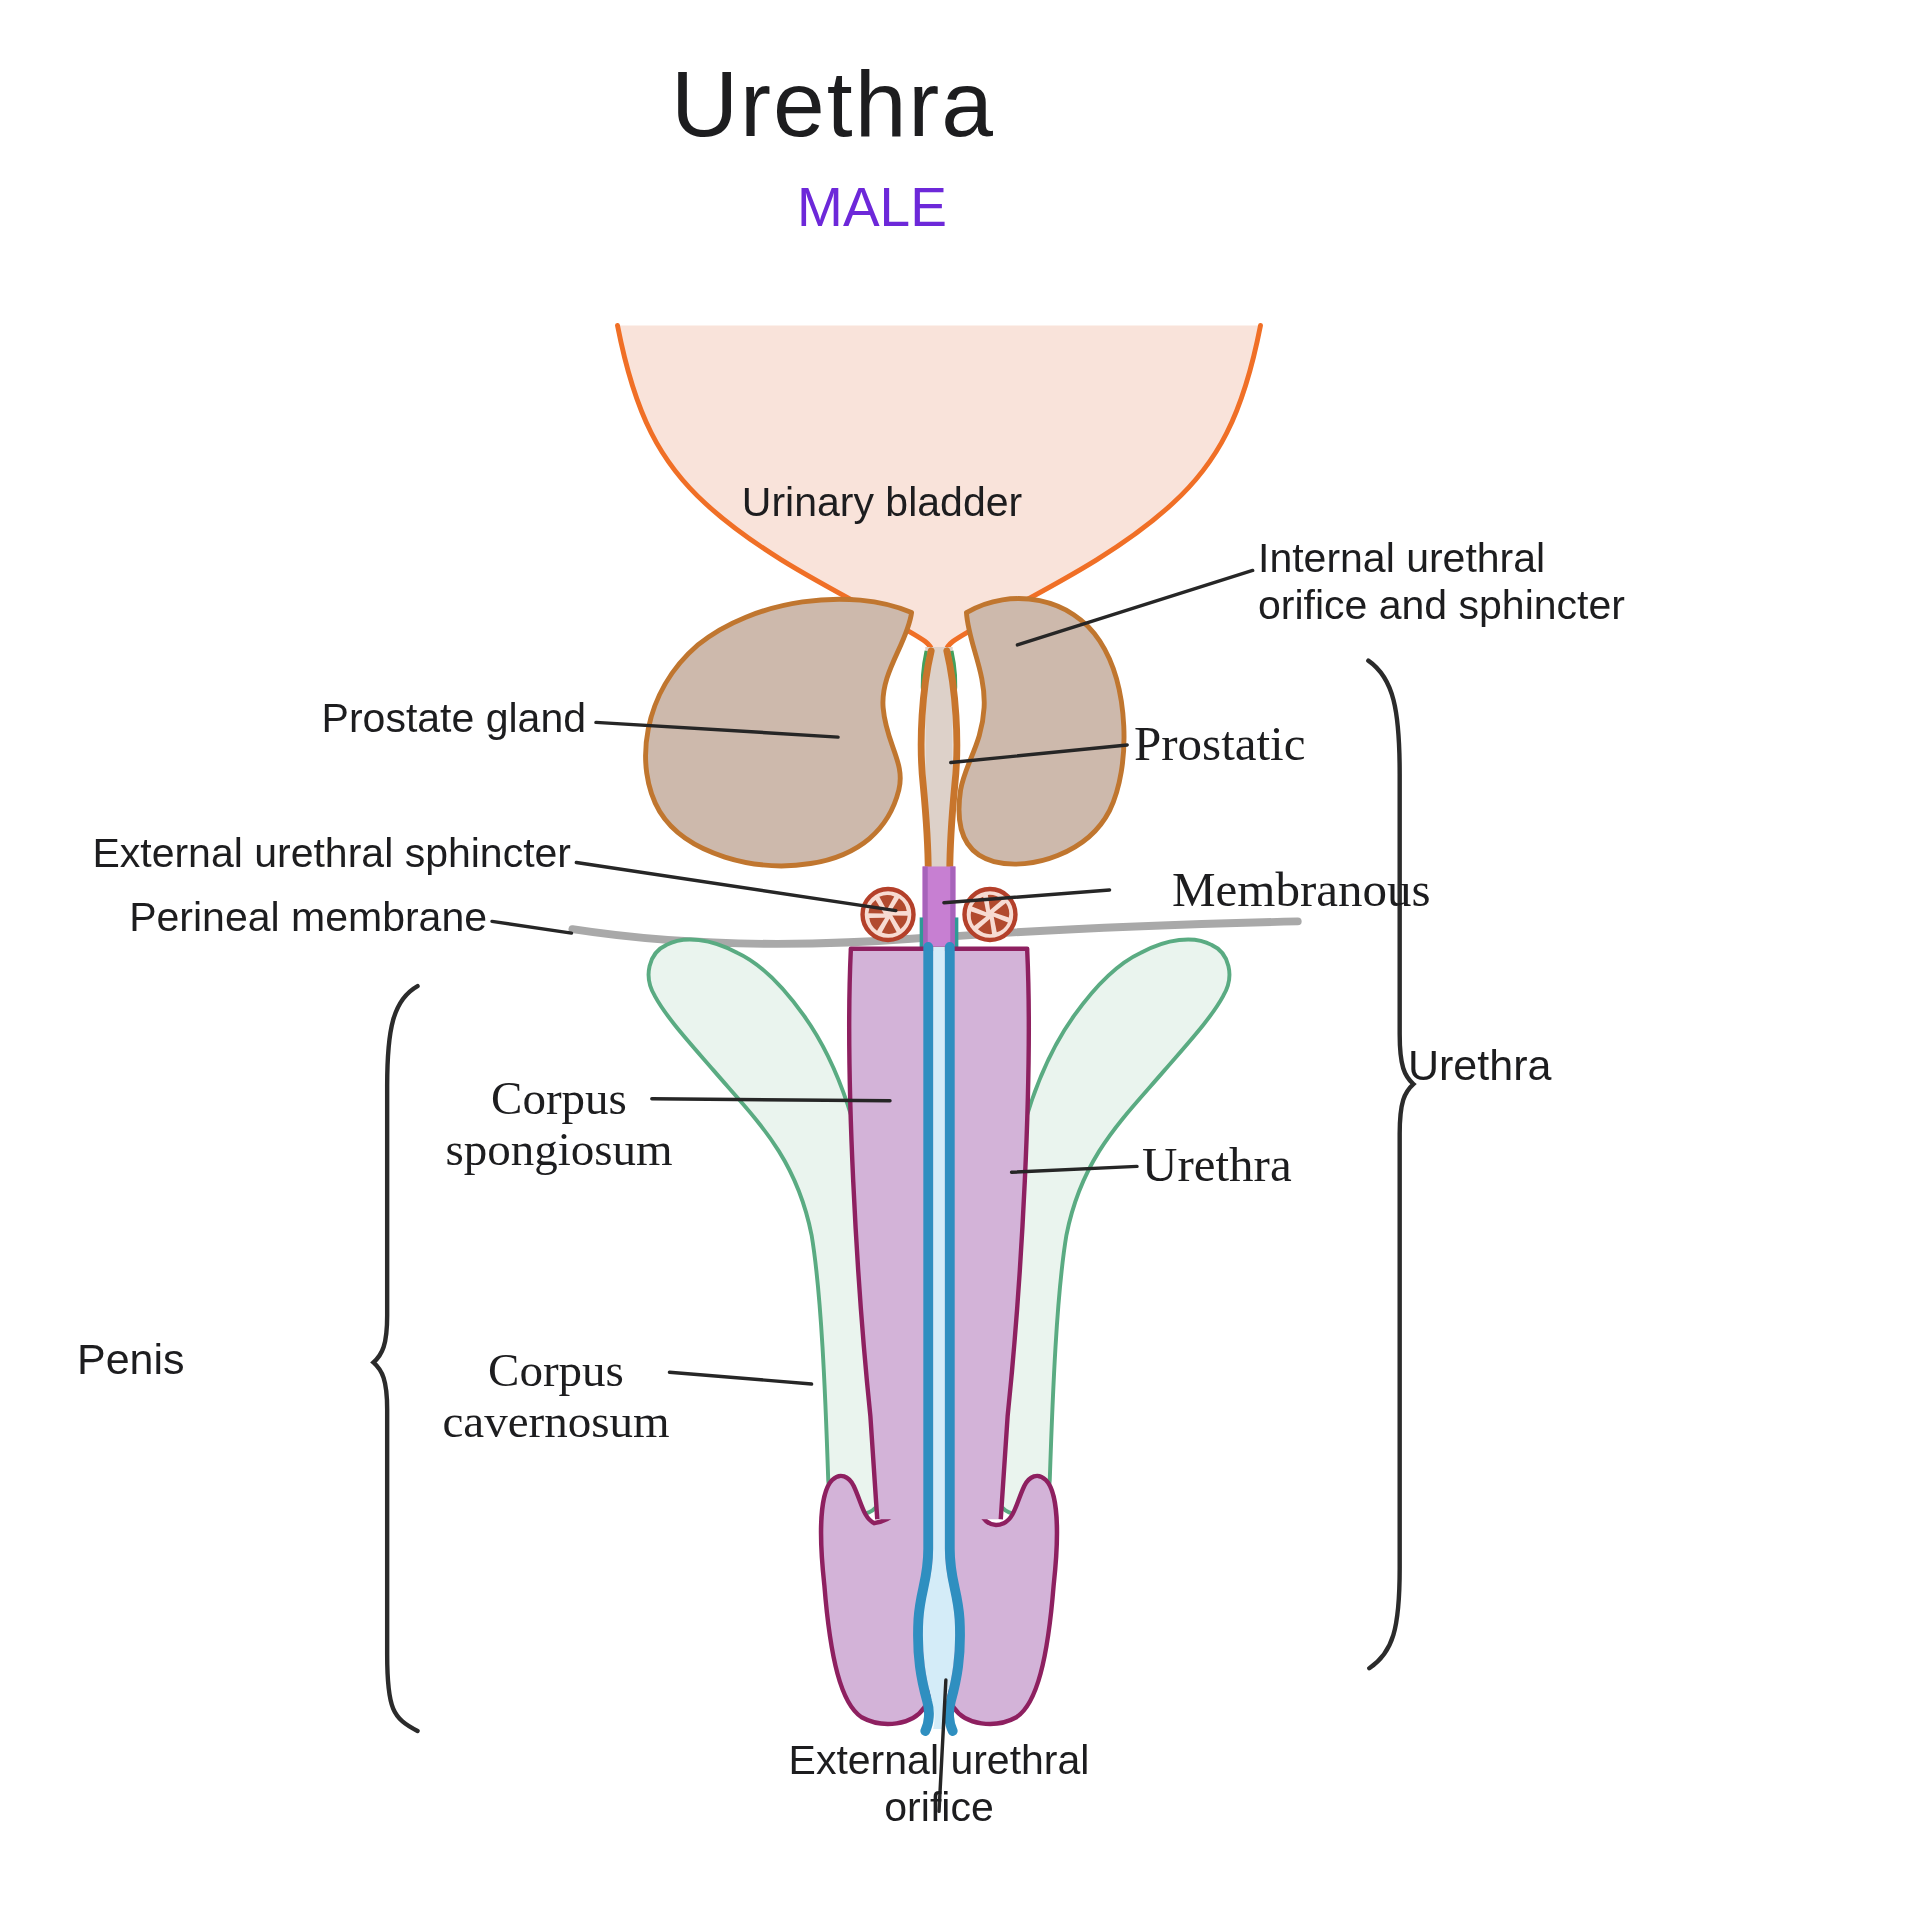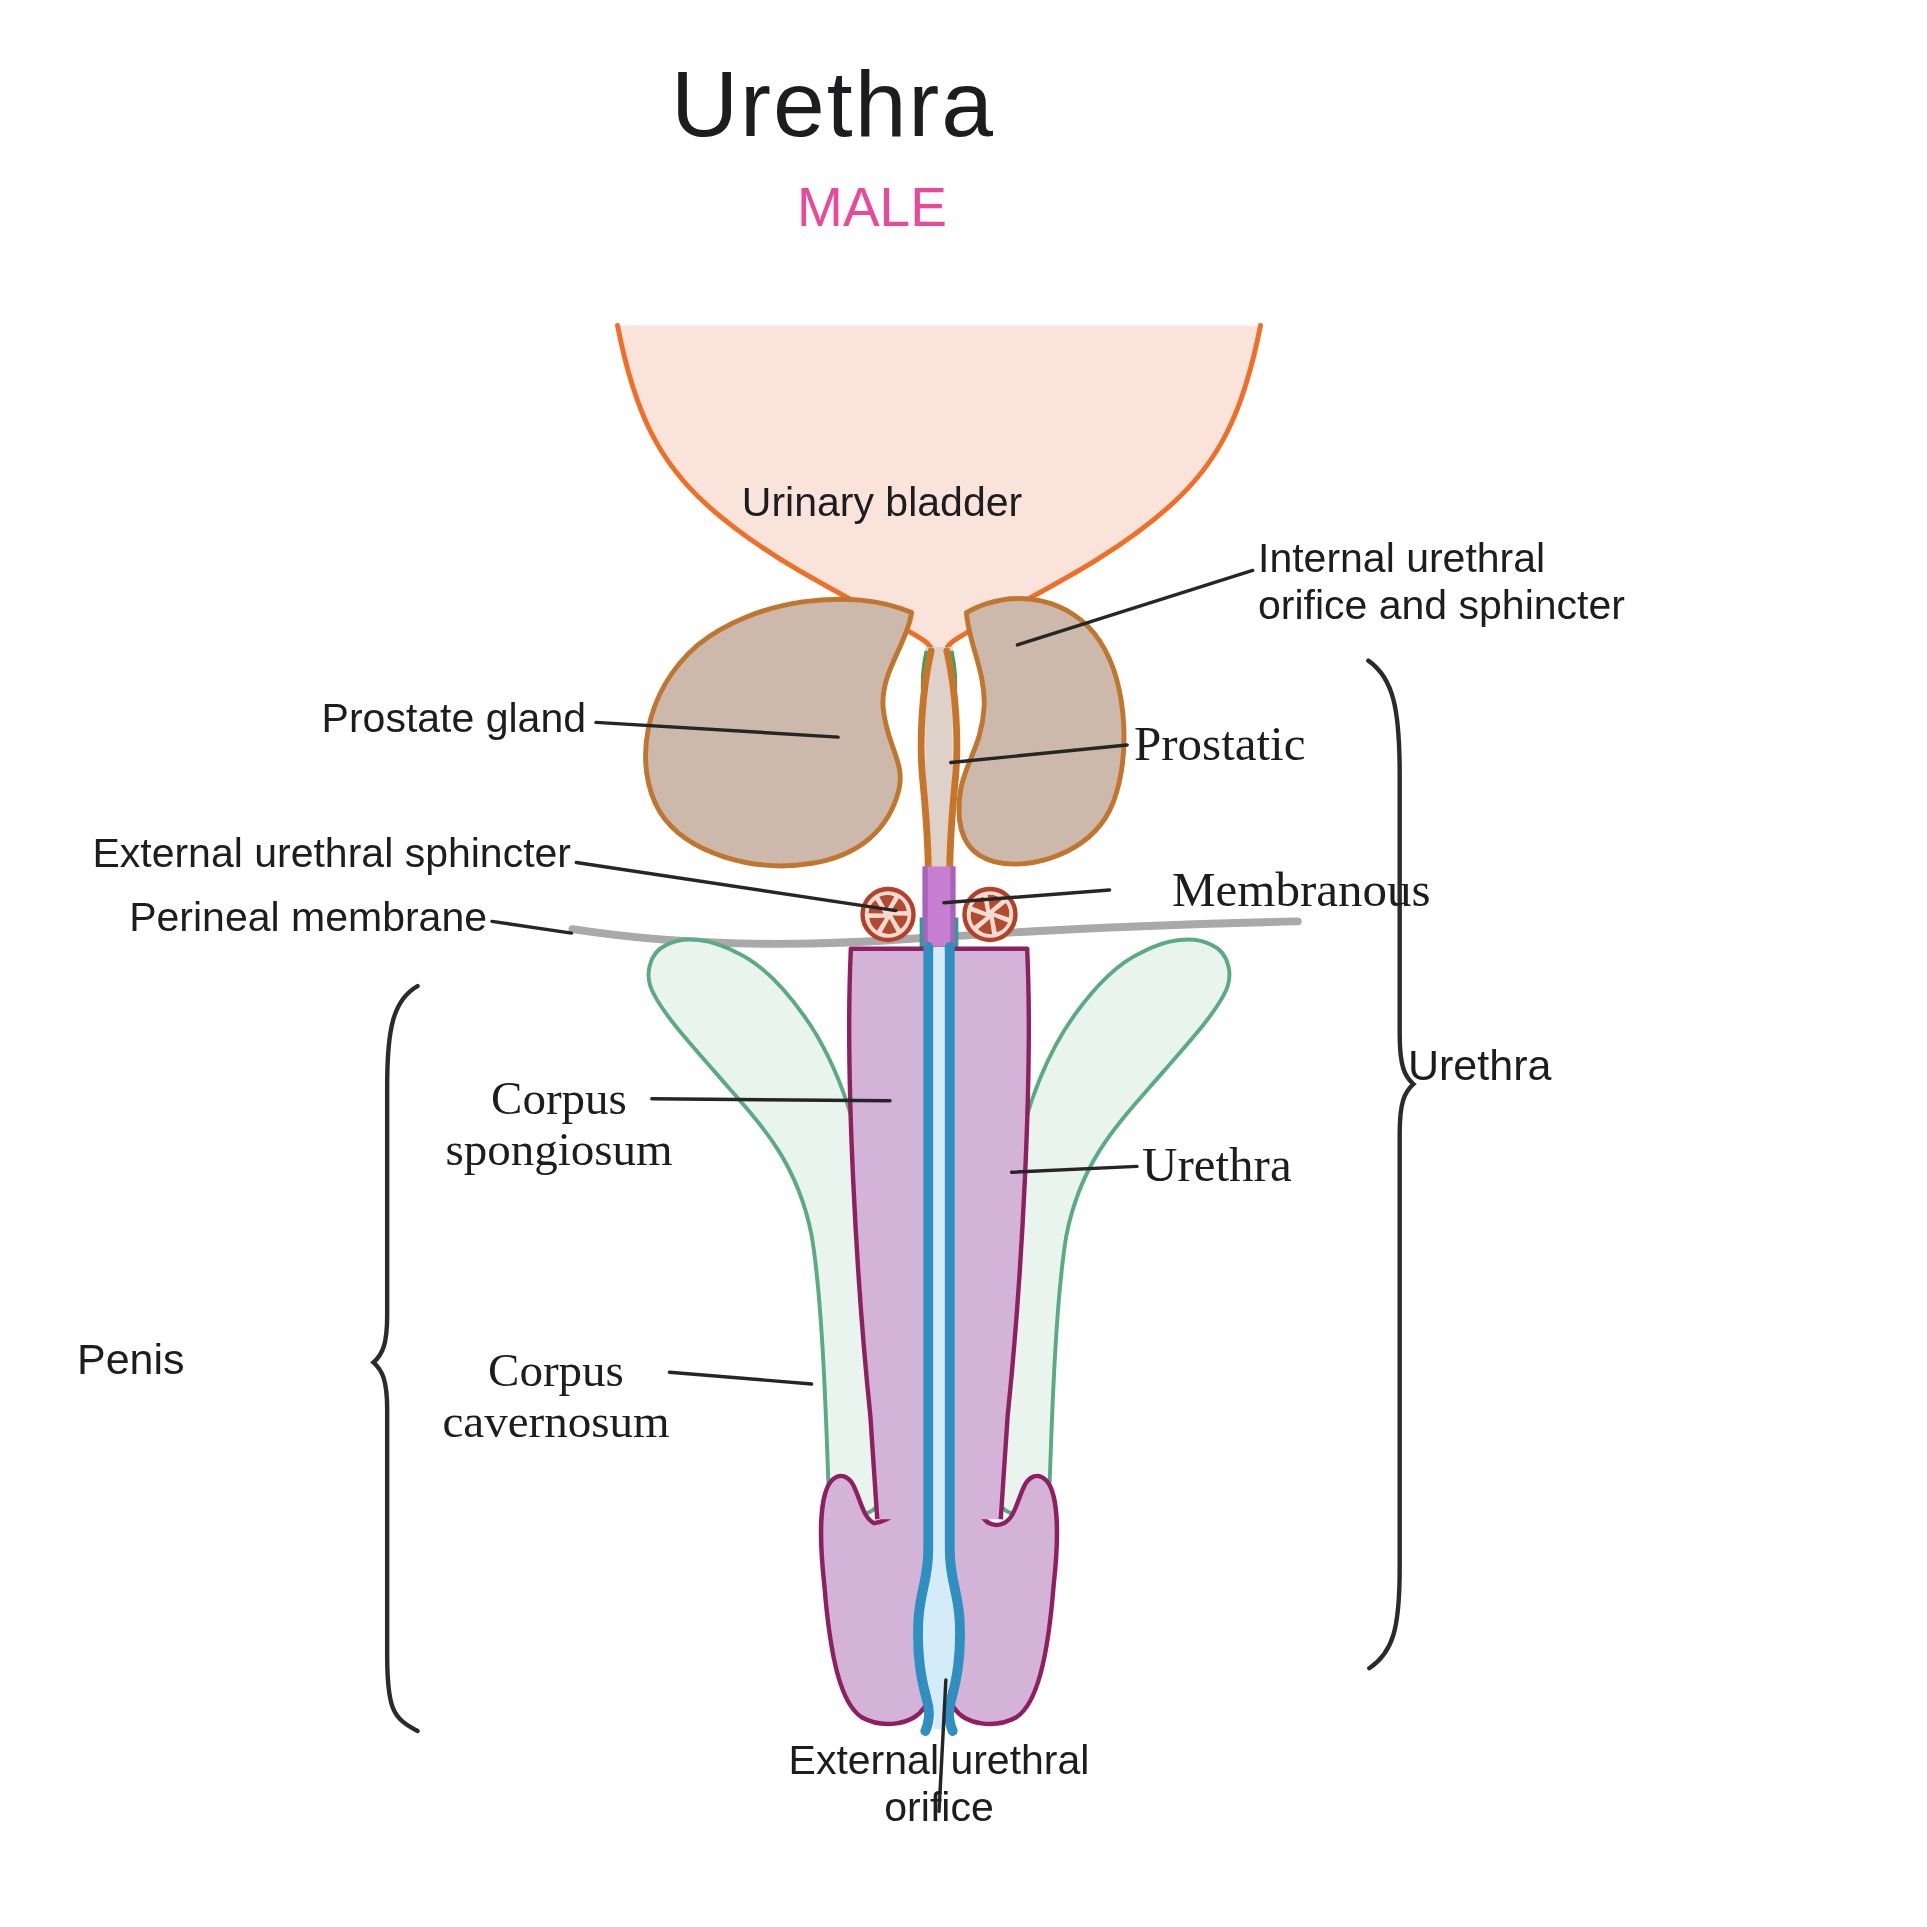--- a/index.html
+++ b/index.html
@@ -3,21 +3,21 @@
 <meta charset="utf-8">
 <style>
   html,body{margin:0;padding:0;background:#ffffff;}
   .canvas{position:relative;width:1928px;height:1928px;background:#ffffff;overflow:hidden;
           font-family:"Liberation Sans",sans-serif;color:#1d1d1f;}
   svg.art{position:absolute;left:0;top:0;width:1928px;height:1928px;}
   .lbl{position:absolute;white-space:pre-line;line-height:1.14;}
   .sans{font-family:Liberation Sans, sans-serif;}
   .serif{font-family:"Liberation Serif",serif;}
   .title{left:0;top:51px;width:1666px;text-align:center;font-size:93px;font-weight:400;letter-spacing:2px;}
-  .subtitle{left:382px;top:174px;width:980px;text-align:center;font-size:55px;color:#ec4899;line-height:1.2;}
+  .subtitle{left:382px;top:174px;width:980px;text-align:center;font-size:55px;color:#6d28d9;line-height:1.2;}
   .lbl-bladder{left:637px;top:479px;width:490px;text-align:center;font-size:41px;}
   .lbl-internal{left:1258px;top:535px;width:510px;text-align:left;font-size:41px;}
   .lbl-prostate-gland{right:1342px;top:695px;width:412px;text-align:right;font-size:41px;}
   .lbl-prostatic{left:1134px;top:716px;font-size:49px;}
   .lbl-ext-sphincter{right:1357px;top:830px;width:627px;text-align:right;font-size:41px;}
   .lbl-membranous{left:1172px;top:862px;font-size:49px;}
   .lbl-perineal{right:1441px;top:894px;width:490px;text-align:right;font-size:41px;}
   .lbl-spongiosum{left:439px;top:1073px;width:240px;text-align:center;font-size:47px;line-height:1.08;}
   .lbl-spongy{left:1142px;top:1137px;font-size:49px;}
   .lbl-penis{right:1557px;top:1335px;width:294px;font-size:43px;}

